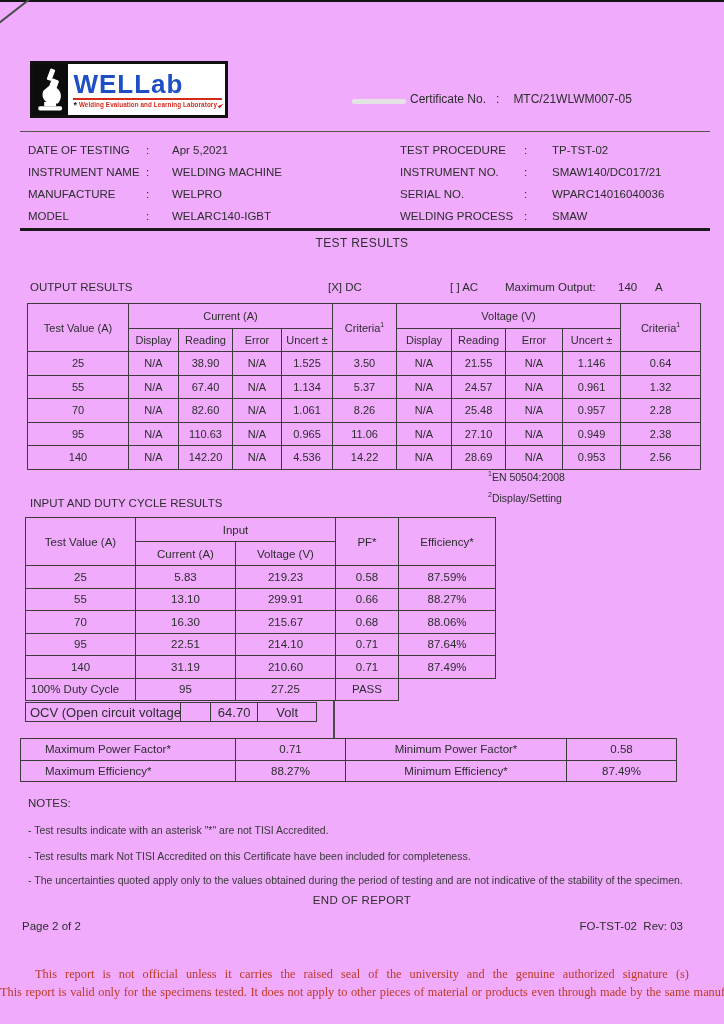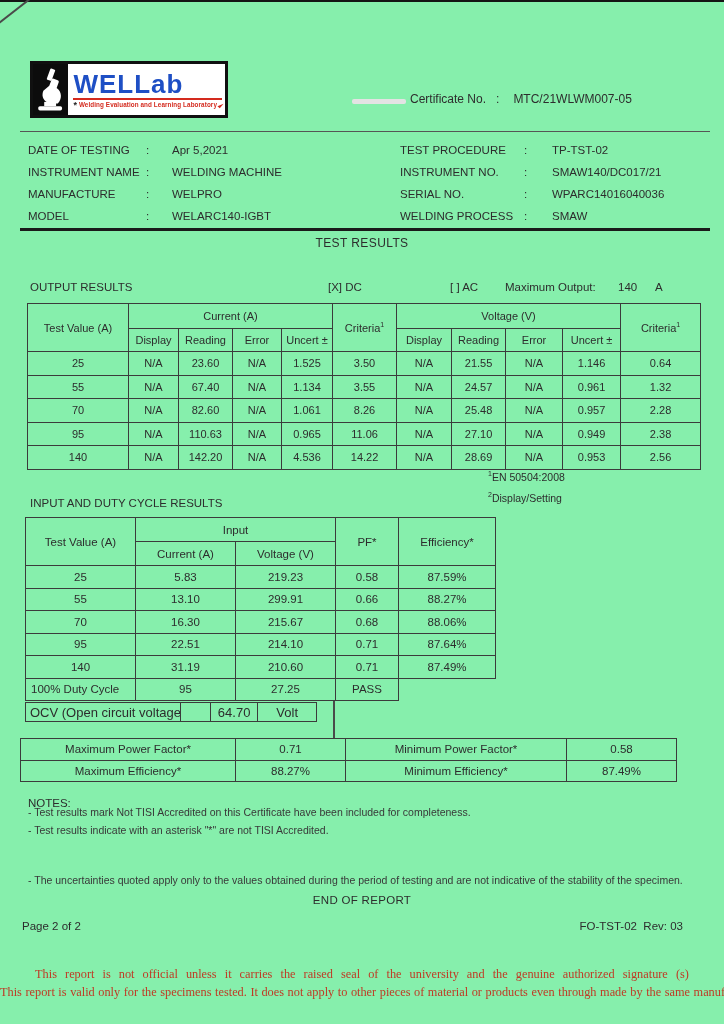--- a/index.html
+++ b/index.html
@@ -1,17 +1,17 @@
 <!DOCTYPE html>
 <html><head>
 <meta charset="utf-8">
 <style>
   html,body{margin:0;padding:0;background:#e8e8e8;}
   .page{
-    position:relative;width:724px;height:1024px;background:#86efac;
+    position:relative;width:724px;height:1024px;background:#f0abfc;
     font-family:"Liberation Sans", sans-serif;color:#2d2d2d;overflow:hidden;
     margin:0 auto;
   }
   .abs{position:absolute;}
   
   .scan-top{top:0;left:0;width:724px;height:2px;background:#141414;}
   .corner-line{left:-6px;top:26px;width:52px;height:2px;background:#4a4a4a;transform:rotate(-38deg);transform-origin:left center;}
   .smudge{left:352px;top:99px;width:54px;height:5px;background:#e3e3e3;border-radius:2px;}
   .vline-artifact{left:333px;top:701px;width:2px;height:37px;background:#4a4a4a;}
 
@@ -63,29 +63,29 @@
   .t2 td{height:21.5px;font-size:11.5px;}
   .t2 td.lft{text-align:left;padding-left:5px;}
   td.open{border:none;background:transparent;}
 
   .ocv{left:25px;top:702px;width:292px;}
   .ocv td{height:18px;font-size:13px;}
   .ocv td.lft{text-align:left;padding-left:4px;white-space:nowrap;}
 
   .sum{left:20px;top:738px;width:656px;}
   .sum td{height:20.5px;font-size:11.5px;}
-  .sum td.lft{text-align:center;padding-left:0;}
+  .sum td.lft{text-align:left;padding-left:24px;}
 
   .fn{font-size:10.5px;left:488px;white-space:nowrap;}
   .fn1{top:470px;}
   .fn2{top:491px;}
 
   .notes-title{left:28px;top:797px;font-size:11.5px;}
   .note{left:28px;font-size:10.5px;color:#383838;white-space:nowrap;}
-  .n1{top:824px;}.n2{top:806px;}.n3{top:874px;}
+  .n1{top:824px;}.n2{top:850px;}.n3{top:874px;}
 
   .eor{top:894px;font-size:11.5px;letter-spacing:0.3px;}
   .pageno{left:22px;top:920px;font-size:11.5px;}
   .formref{right:41px;top:920px;font-size:11.5px;white-space:pre;}
 
   .disc{left:0;width:724px;text-align:center;font-family:"Liberation Serif", serif;color:#bf3a25;white-space:nowrap;}
   .disc1{top:967px;font-size:12.3px;word-spacing:5px;}
   .disc2{top:985px;font-size:12.3px;word-spacing:0.5px;}
 </style>
 </head>
@@ -200,37 +200,37 @@
         <th>Display</th>
         <th>Reading</th>
         <th>Error</th>
         <th>Uncert ±</th>
       </tr>
     </thead>
     <tbody>
         <tr>
           <td>25</td>
           <td>N/A</td>
-          <td>23.60</td>
+          <td>38.90</td>
           <td>N/A</td>
           <td>1.525</td>
           <td>3.50</td>
           <td>N/A</td>
           <td>21.55</td>
           <td>N/A</td>
           <td>1.146</td>
           <td>0.64</td>
         </tr>
         <tr>
           <td>55</td>
           <td>N/A</td>
           <td>67.40</td>
           <td>N/A</td>
           <td>1.134</td>
-          <td>3.55</td>
+          <td>5.37</td>
           <td>N/A</td>
           <td>24.57</td>
           <td>N/A</td>
           <td>0.961</td>
           <td>1.32</td>
         </tr>
         <tr>
           <td>70</td>
           <td>N/A</td>
           <td>82.60</td>

